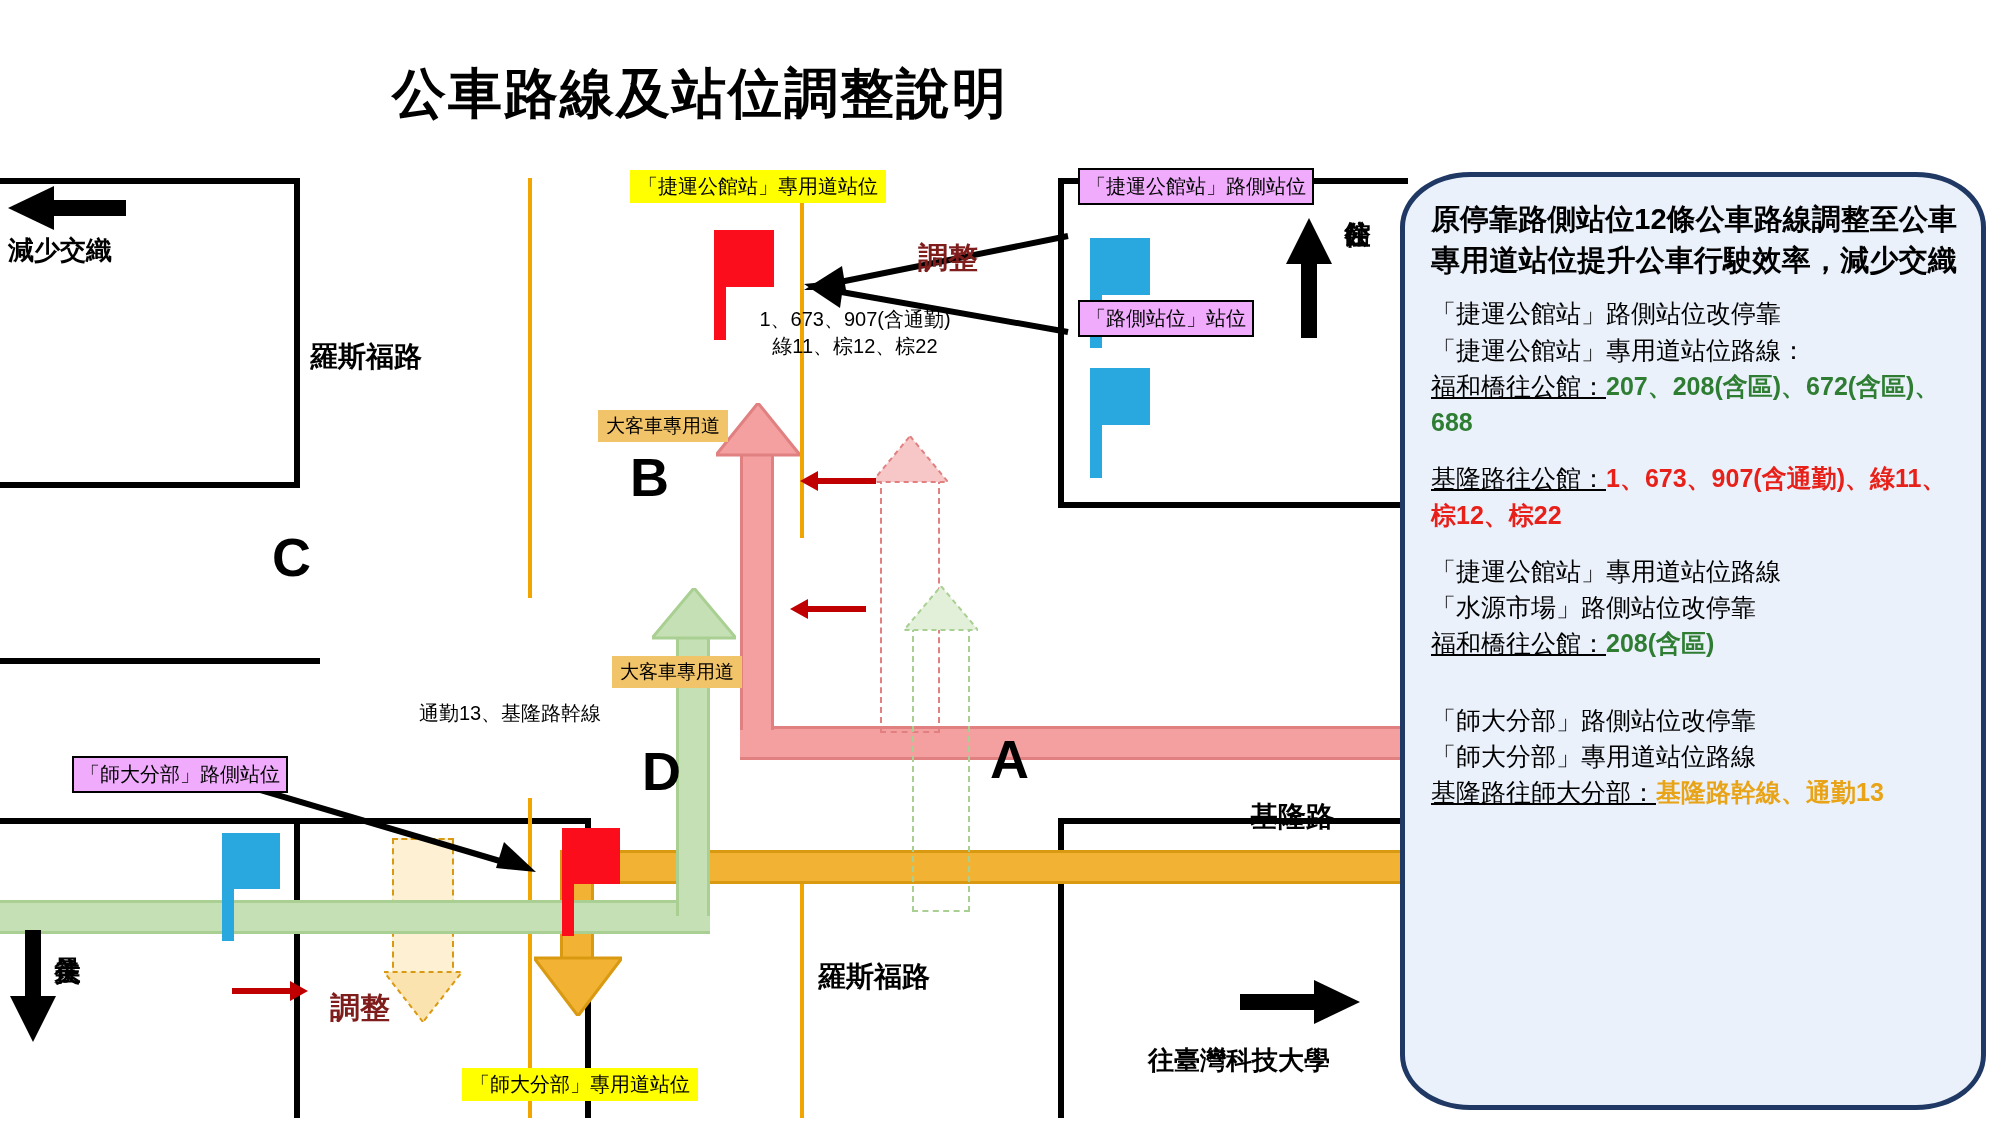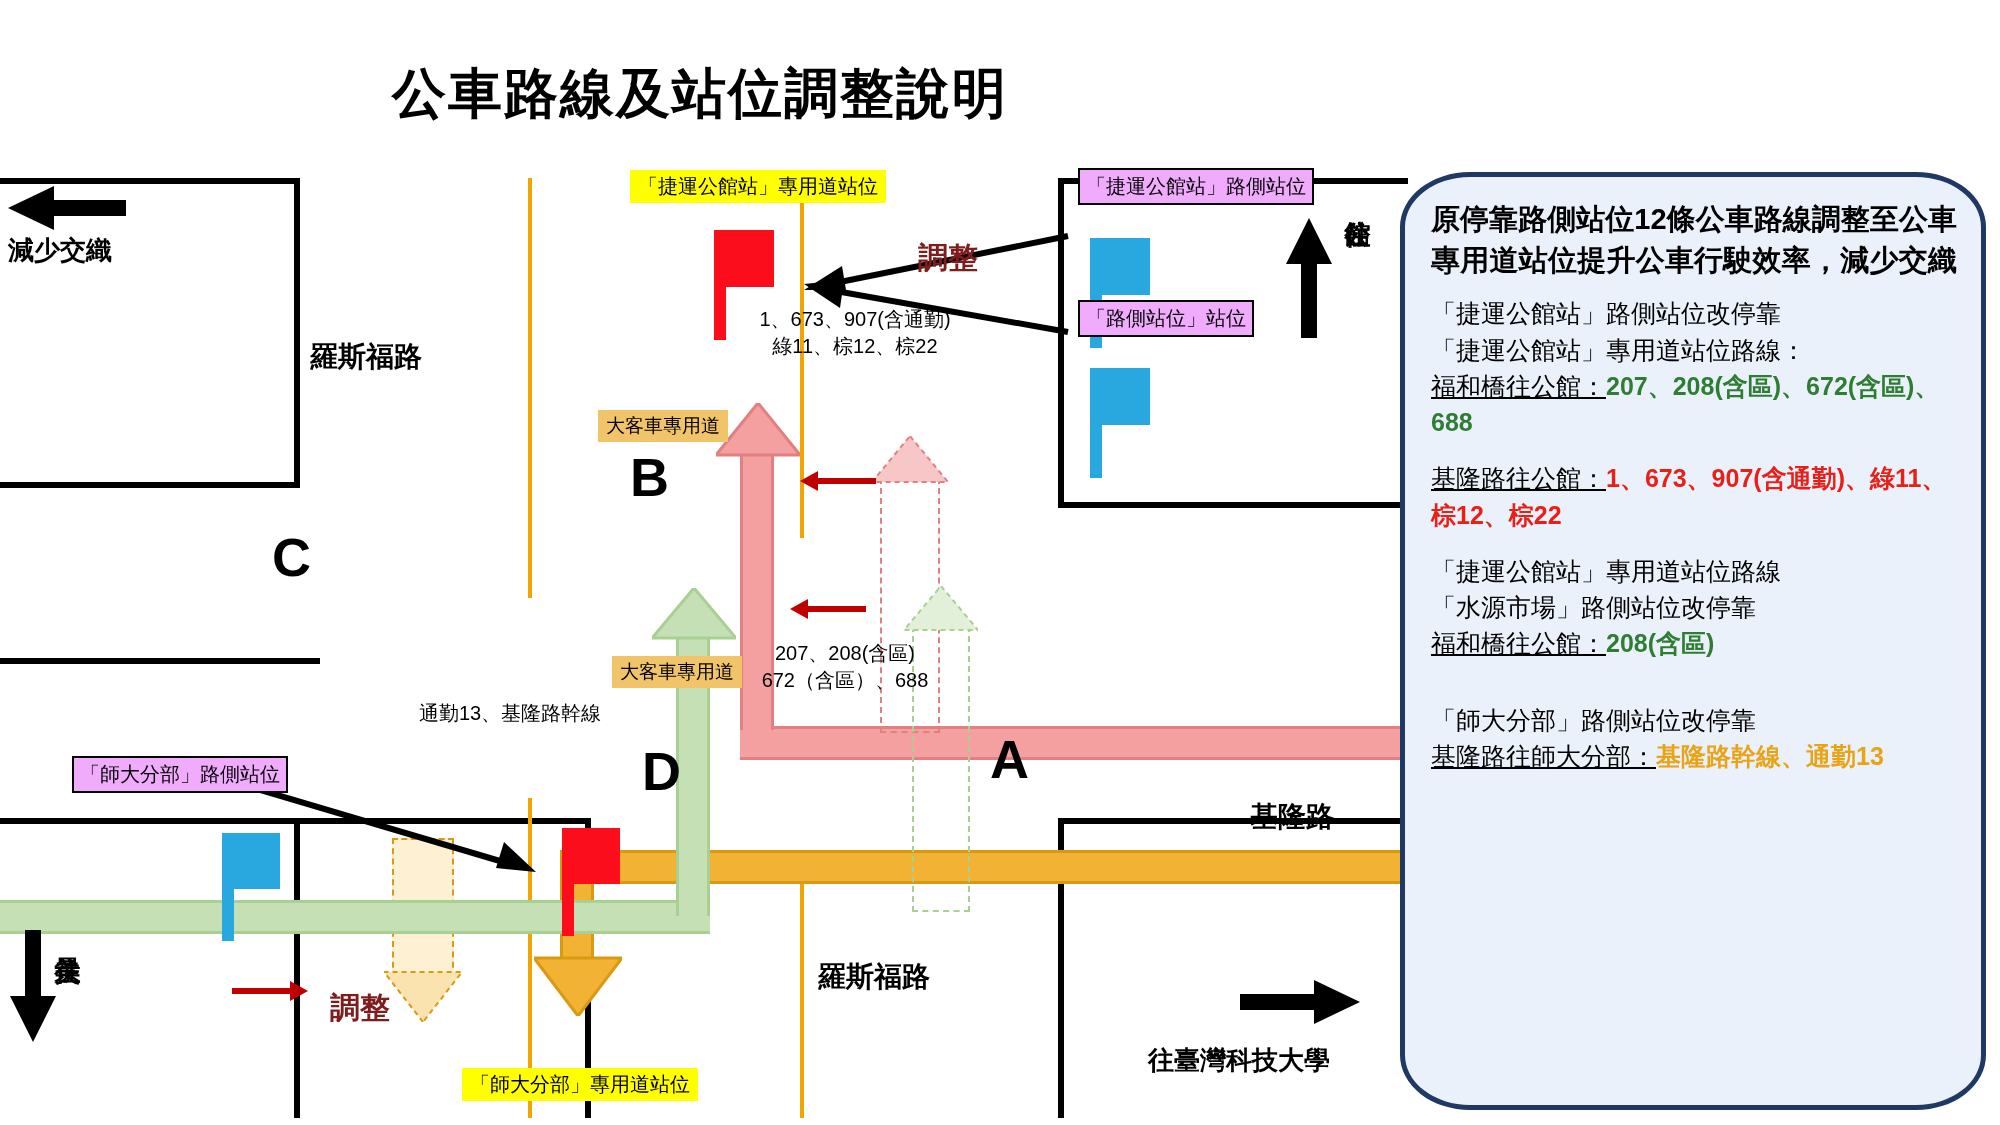--- a/index.html
+++ b/index.html
@@ -328,24 +328,20 @@
   <div class="adjust" style="left:918px; top:60px;">調整</div>
   <div class="adjust" style="left:330px; top:810px;">調整</div>
 
   <div class="lbl-tan" style="left:598px; top:232px;">大客車專用道</div>
   <div class="lbl-tan" style="left:612px; top:478px;">大客車專用道</div>
 
   <div class="routetxt" style="left:740px; top:128px; width:230px;">
     <span>1、673、907(含通勤)</span><br>
     <span>綠11、棕12、棕22</span>
   </div>
-  <div class="routetxt" style="left:745px; top:462px; width:200px;">
-    <span>207、208(含區)</span><br>
-    <span>672（含區）、688</span>
-  </div>
   <div class="routetxt" style="left:400px; top:520px; width:220px; top:522px;">通勤13、基隆路幹線</div>
 
   <div class="bigletter" style="left:630px; top:268px;">B</div>
   <div class="bigletter" style="left:272px; top:348px;">C</div>
   <div class="bigletter" style="left:990px; top:550px;">A</div>
   <div class="bigletter" style="left:642px; top:560px; top:562px;">D</div>
 
   <div class="roadname" style="left:310px; top:160px;">羅斯福路</div>
   <div class="roadname" style="left:1250px; top:620px;">基隆路</div>
   <div class="roadname" style="left:818px; top:780px;">羅斯福路</div>
@@ -376,15 +372,16 @@
   <div class="sec">
     <span class="ind">「捷運公館站」專用道站位路線</span>
     <span class="ind">「水源市場」路側站位改停靠</span>
     <span class="u">福和橋往公館：</span><span class="green">208(含區)</span>
   </div>
 
   <div class="gap" style="height:36px;"></div>
 
   <div class="sec">
     <span class="ind">「師大分部」路側站位改停靠</span>
+    <span class="ind">「師大分部」專用道站位路線</span>
     <span class="u">基隆路往師大分部：</span><span class="orange">基隆路幹線、通勤13</span>
   </div>
 </div>
 
 </body></html>

